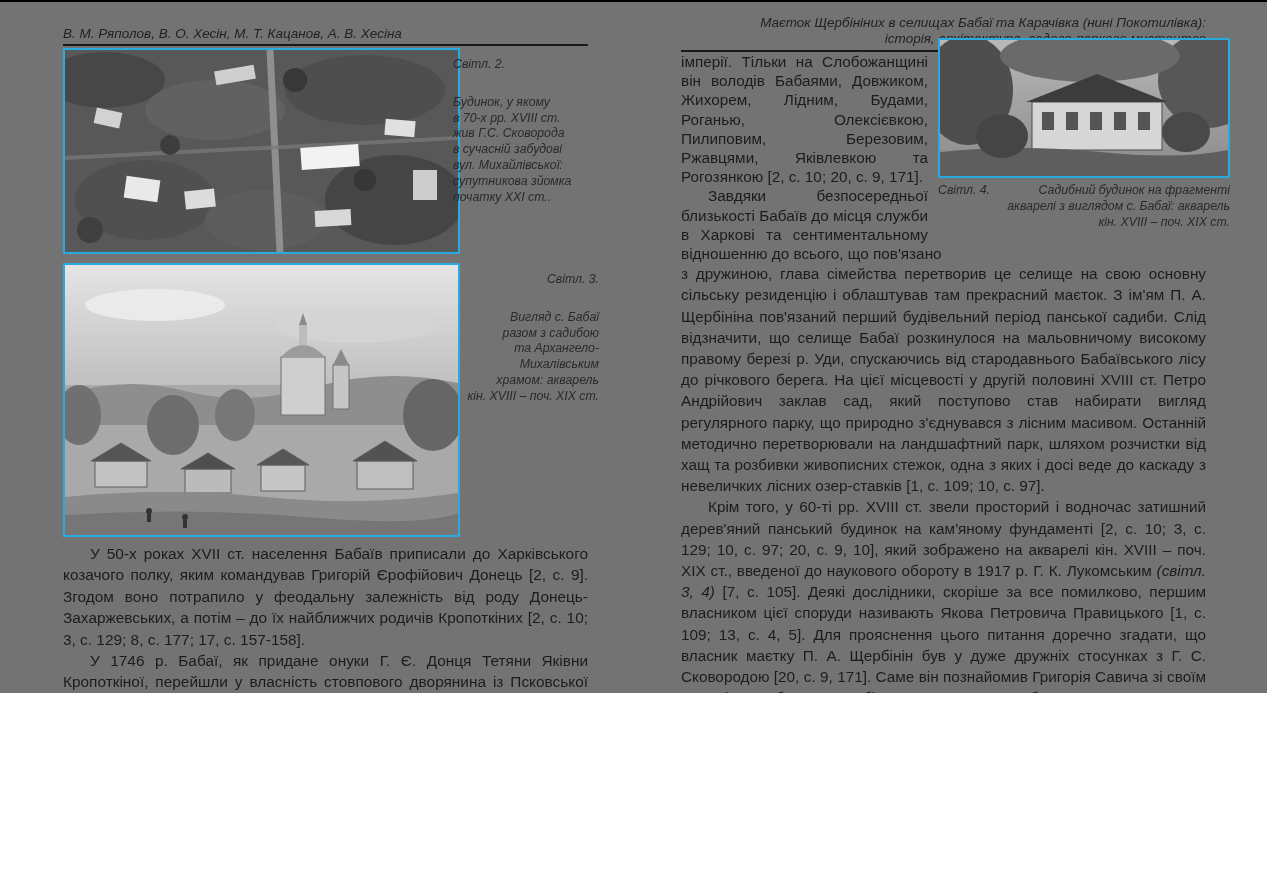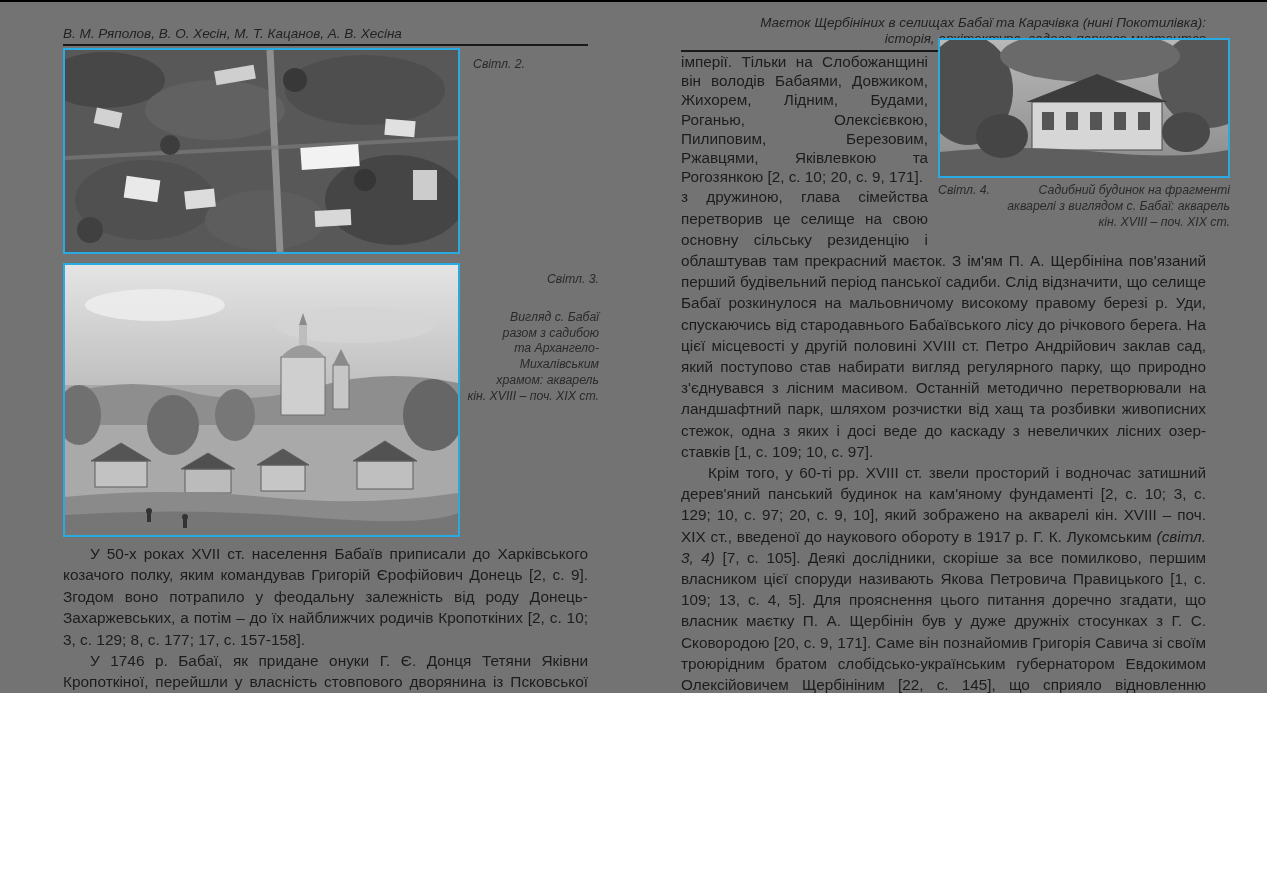--- a/index.html
+++ b/index.html
@@ -17,21 +17,21 @@
     font-style:italic; font-size:13.5px; color:#222;
   }
   .lp-rule { position:absolute; left:63px; top:44px; width:525px; height:2px; background:#1a1a1a; }
 
   figure.fig { position:absolute; margin:0; padding:0; border:2px solid #29abe2; background:#777; }
   figure.fig svg { display:block; }
   .fig1 { left:63px; top:48px; }
   .fig2 { left:63px; top:263px; }
 
   .cap { font-style:italic; font-size:12.3px; line-height:15.8px; color:#2a2a2a; }
-  .cap1 { position:absolute; left:473px; top:57px;  width:130px; }
+  .cap1 { position:absolute; left:453px; top:57px;  width:130px; }
   .cap2 { position:absolute; left:467px; top:272px; width:132px;text-align:right; }
   .cap .cap-label { margin-bottom:22px; }
   .cap .cap-text  { white-space:pre-line; }
 
   .lp-body {
     position:absolute; left:63px; top:543px; width:525px;
     font-size:15.4px; line-height:21.4px; text-align:justify;
   }
   p { margin:0; }
   p.ind { text-indent:27px; }
@@ -93,20 +93,27 @@
         <rect x="250" y="160" width="36" height="16" fill="#d8d8d8" transform="rotate(-3 268 168)"></rect>
         <rect x="348" y="120" width="24" height="30" fill="#cccccc"></rect>
         <circle cx="230" cy="30" r="12" fill="#383838"></circle>
         <circle cx="105" cy="95" r="10" fill="#3d3d3d"></circle>
         <circle cx="300" cy="130" r="11" fill="#363636"></circle>
         <circle cx="25" cy="180" r="13" fill="#404040"></circle>
       </svg>
     </figure>
     <div class="cap cap1">
       <div class="cap-label">Світл. 2.</div>
+      <div class="cap-text">Будинок, у якому
+в 70-х рр. XVIII ст.
+жив Г.С. Сковорода
+в сучасній забудові
+вул. Михайлівської:
+супутникова зйомка
+початку XXI ст..</div>
     </div>
 
     <figure class="fig fig2">
       <svg width="393" height="270" viewBox="0 0 393 270" preserveAspectRatio="none">
         <defs>
           <linearGradient id="sky2" x1="0" y1="0" x2="0" y2="1">
             <stop offset="0" stop-color="#e4e4e4"></stop>
               <stop offset="1" stop-color="#bdbdbd"></stop>
           </linearGradient>
         </defs>
@@ -199,20 +206,21 @@
         </div>
         <div class="cap4">
           <span class="cap4-label">Світл. 4.</span>
           <span class="cap-text">Садибний будинок на фрагменті
 акварелі з виглядом с. Бабаї: акварель
 кін. XVIII – поч. XIX ст.</span>
         </div>
       </div>
 
       <p class="col-p">імперії. Тільки на Слобожанщині він володів Бабаями, Довжиком, Жихорем, Лідним, Будами, Роганью, Олексієвкою, Пилиповим, Березовим, Ржавцями, Яківлевкою та Рогозянкою [2, с. 10; 20, с. 9, 171].</p>
+      <p class="col-p ind">Завдяки безпосередньої близькості Бабаїв до місця служби в Харкові та сентиментальному відношенню до всього, що пов'язано</p>
       <p>з дружиною, глава сімейства перетворив це селище на свою основну сільську резиденцію і облаштував там прекрасний маєток. З ім'ям П. А. Щербініна пов'язаний перший будівельний період панської садиби. Слід відзначити, що селище Бабаї розкинулося на мальовничому високому правому березі р. Уди, спускаючись від стародавнього Бабаївського лісу до річкового берега. На цієї місцевості у другій половині XVIII ст. Петро Андрійович заклав сад, який поступово став набирати вигляд регулярного парку, що природно з'єднувався з лісним масивом. Останній методично перетворювали на ландшафтний парк, шляхом розчистки від хащ та розбивки живописних стежок, одна з яких і досі веде до каскаду з невеличких лісних озер-ставків [1, с. 109; 10, с. 97].</p>
       <p class="ind"><span>Крім того, у 60-ті рр. XVIII ст. звели просторий і водночас затишний дерев'яний панський будинок на кам'яному фундаменті [2, с. 10; 3, с. 129; 10, с. 97; 20, с. 9, 10], який зображено на акварелі кін. XVIII – поч. XIX ст., введеної до наукового обороту в 1917 р. Г. К. Лукомським </span><i>(світл. 3, 4)</i><span> [7, с. 105]. Деякі дослідники, скоріше за все помилково, першим власником цієї споруди називають Якова Петровича Правицького [1, с. 109; 13, с. 4, 5]. Для прояснення цього питання доречно згадати, що власник маєтку П. А. Щербінін був у дуже дружніх стосунках з Г. С. Сковородою [20, с. 9, 171]. Саме він познайомив Григорія Савича зі своїм троюрідним братом слобідсько-українським губернатором Евдокимом Олексійовичем Щербініним [22, с. 145], що сприяло відновленню відомого філософа на посаді викладача Харківського колегіуму після декілька років опали. А Яків Правицький до 1764 р. був лише одним з улюблених студентів Г. С. Сковороди [2, с. 19, 26], після чого, можливо, й не без протекції авторитетного вчителя, став настоятелем Архангело-Михайлівського храму в Бабаях [2, с. 19, 29; 20, с. 173; 23, шп. 4]. Якщо врахувати його професійний, соціальний і майновий статус потомственого сільського священика, то можна прийти до однозначного висновку, що володіти таким великим і дорогим в утриманні будинком він просто не міг. І є питанням – у кого подовгу гостював, а у кого лише бував для дружніх філософських бесід Г. С. Сковорода, коли навідувався до Бабаїв.</span></p>
 
     </div>
 
     <div class="pageno pageno-right">7</div>
   </div>
 
   <div class="edge-rule bottom"></div>
 </div>

